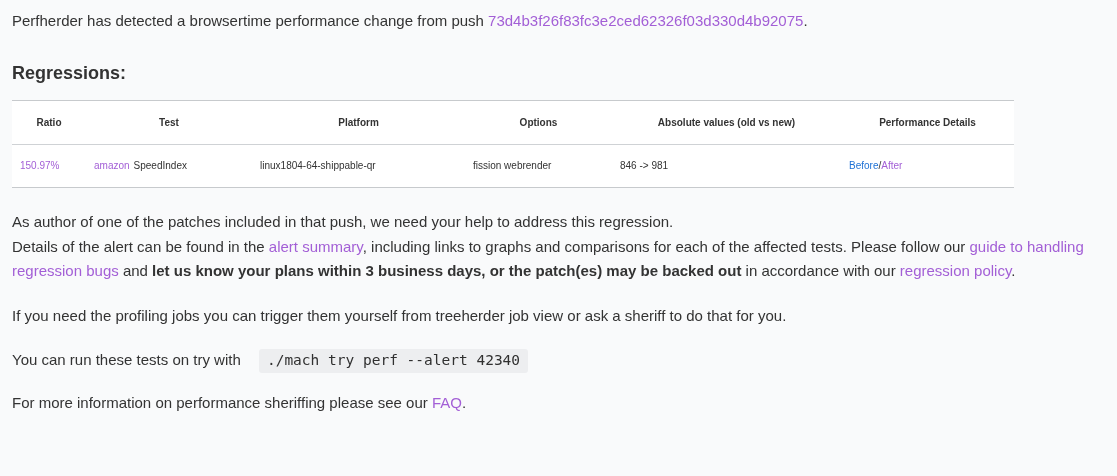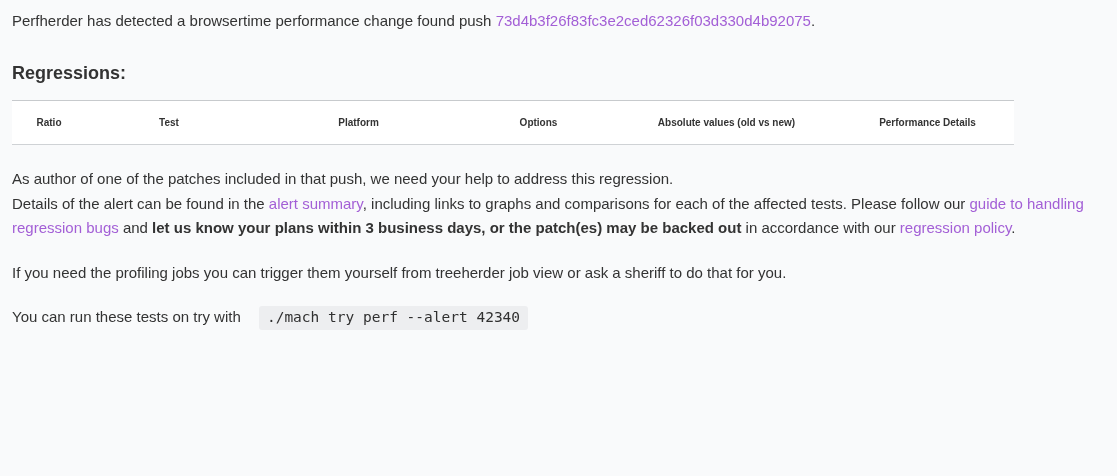--- a/index.html
+++ b/index.html
@@ -72,21 +72,21 @@
     font-size: 14.5px;
     color: #303030;
     line-height: 21px;
   }
 </style>
 </head>
 <body>
 
 <div class="comment-body">
 
-  <p class="intro-paragraph"><span>Perfherder has detected a browsertime performance change found push </span><a class="link-purple">73d4b3f26f83fc3e2ced62326f03d330d4b92075</a><span>.</span></p>
+  <p class="intro-paragraph"><span>Perfherder has detected a browsertime performance change from push </span><a class="link-purple">73d4b3f26f83fc3e2ced62326f03d330d4b92075</a><span>.</span></p>
 
   <h3 class="regressions-heading">Regressions:</h3>
 
   <table class="regressions-table">
     <colgroup>
       <col style="width:74px">
         <col style="width:166px">
         <col style="width:213px">
         <col style="width:147px">
         <col style="width:229px">
@@ -96,23 +96,32 @@
       <tr>
         <th>Ratio</th>
         <th>Test</th>
         <th>Platform</th>
         <th>Options</th>
         <th>Absolute values (old vs new)</th>
         <th>Performance Details</th>
       </tr>
     </thead>
     <tbody>
+      <tr>
+        <td><a class="link-purple">150.97%</a></td>
+        <td><a class="link-purple">amazon</a><span class="test-name">SpeedIndex</span></td>
+        <td>linux1804-64-shippable-qr</td>
+        <td>fission webrender</td>
+        <td>846 -&gt; 981</td>
+        <td><a class="link-blue">Before</a><span>/</span><a class="link-purple">After</a></td>
+      </tr>
     </tbody>
   </table>
 
   <p class="author-paragraph"><span>As author of one of the patches included in that push, we need your help to address this regression.</span><br><span>Details of the alert can be found in the </span><a class="link-purple">alert summary</a><span>, including links to graphs and comparisons for each of the affected tests. Please follow our </span><a class="link-purple">guide to handling regression bugs</a><span> and </span><span class="bold-warning">let us know your plans within 3 business days, or the patch(es) may be backed out</span><span> in accordance with our </span><a class="link-purple">regression policy</a><span>.</span></p>
 
   <p class="profiling-paragraph">If you need the profiling jobs you can trigger them yourself from treeherder job view or ask a sheriff to do that for you.</p>
 
   <p class="try-paragraph"><span>You can run these tests on try with </span><code class="code-chip">./mach try perf --alert 42340</code></p>
 
+  <p class="faq-paragraph"><span>For more information on performance sheriffing please see our </span><a class="link-purple">FAQ</a><span>.</span></p>
 
 </div>
 
 </body></html>

